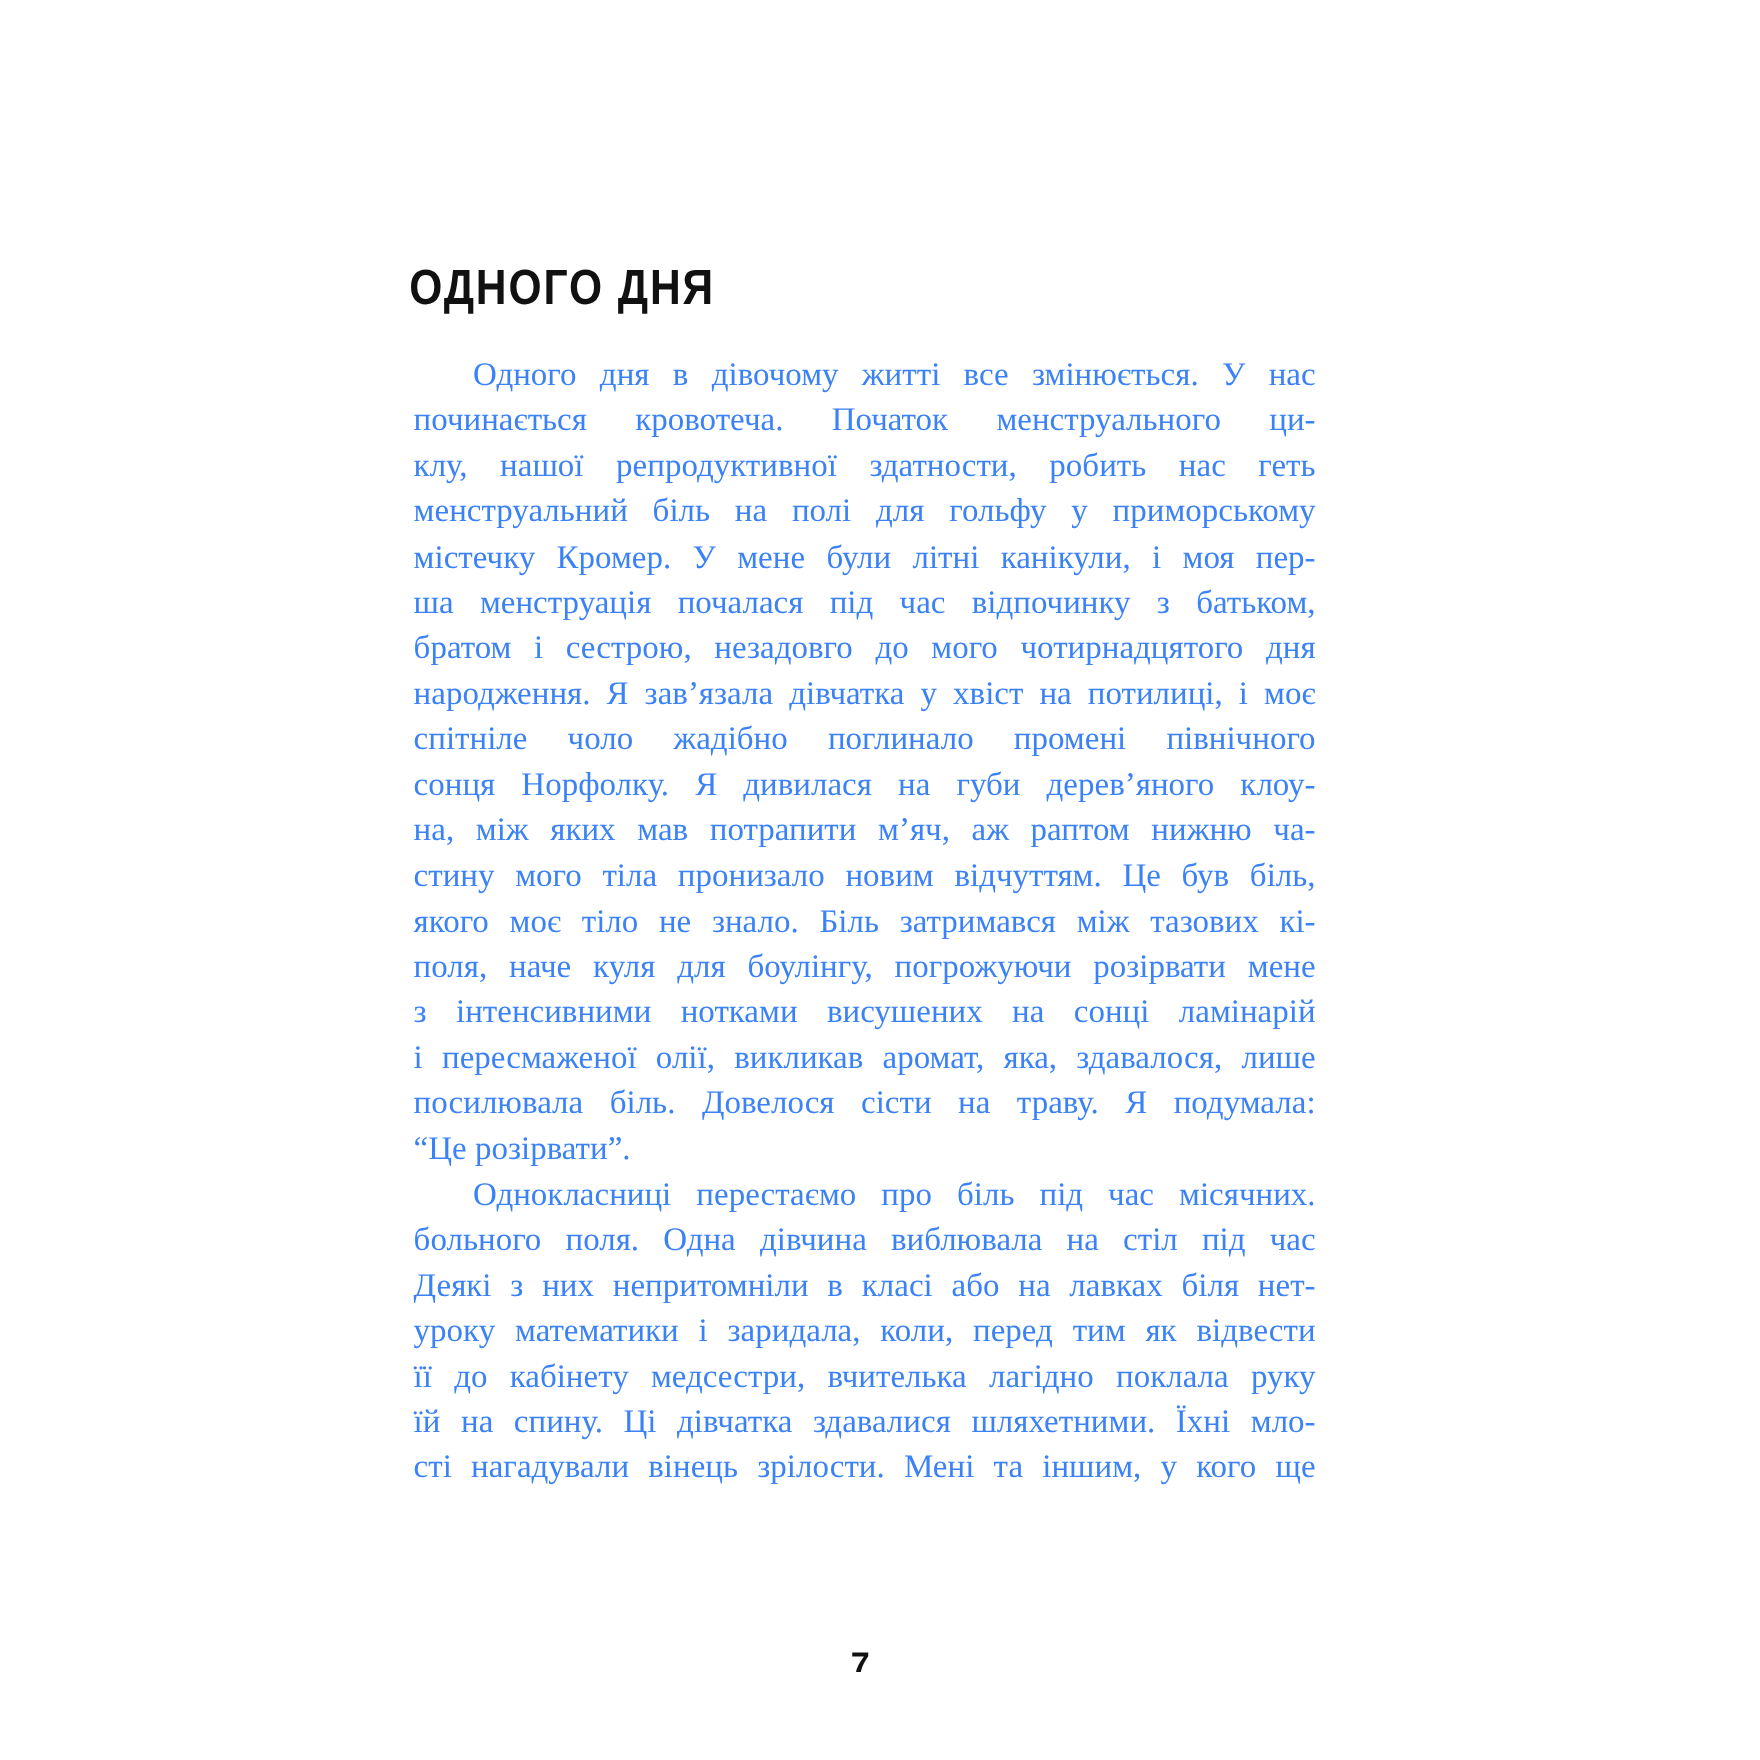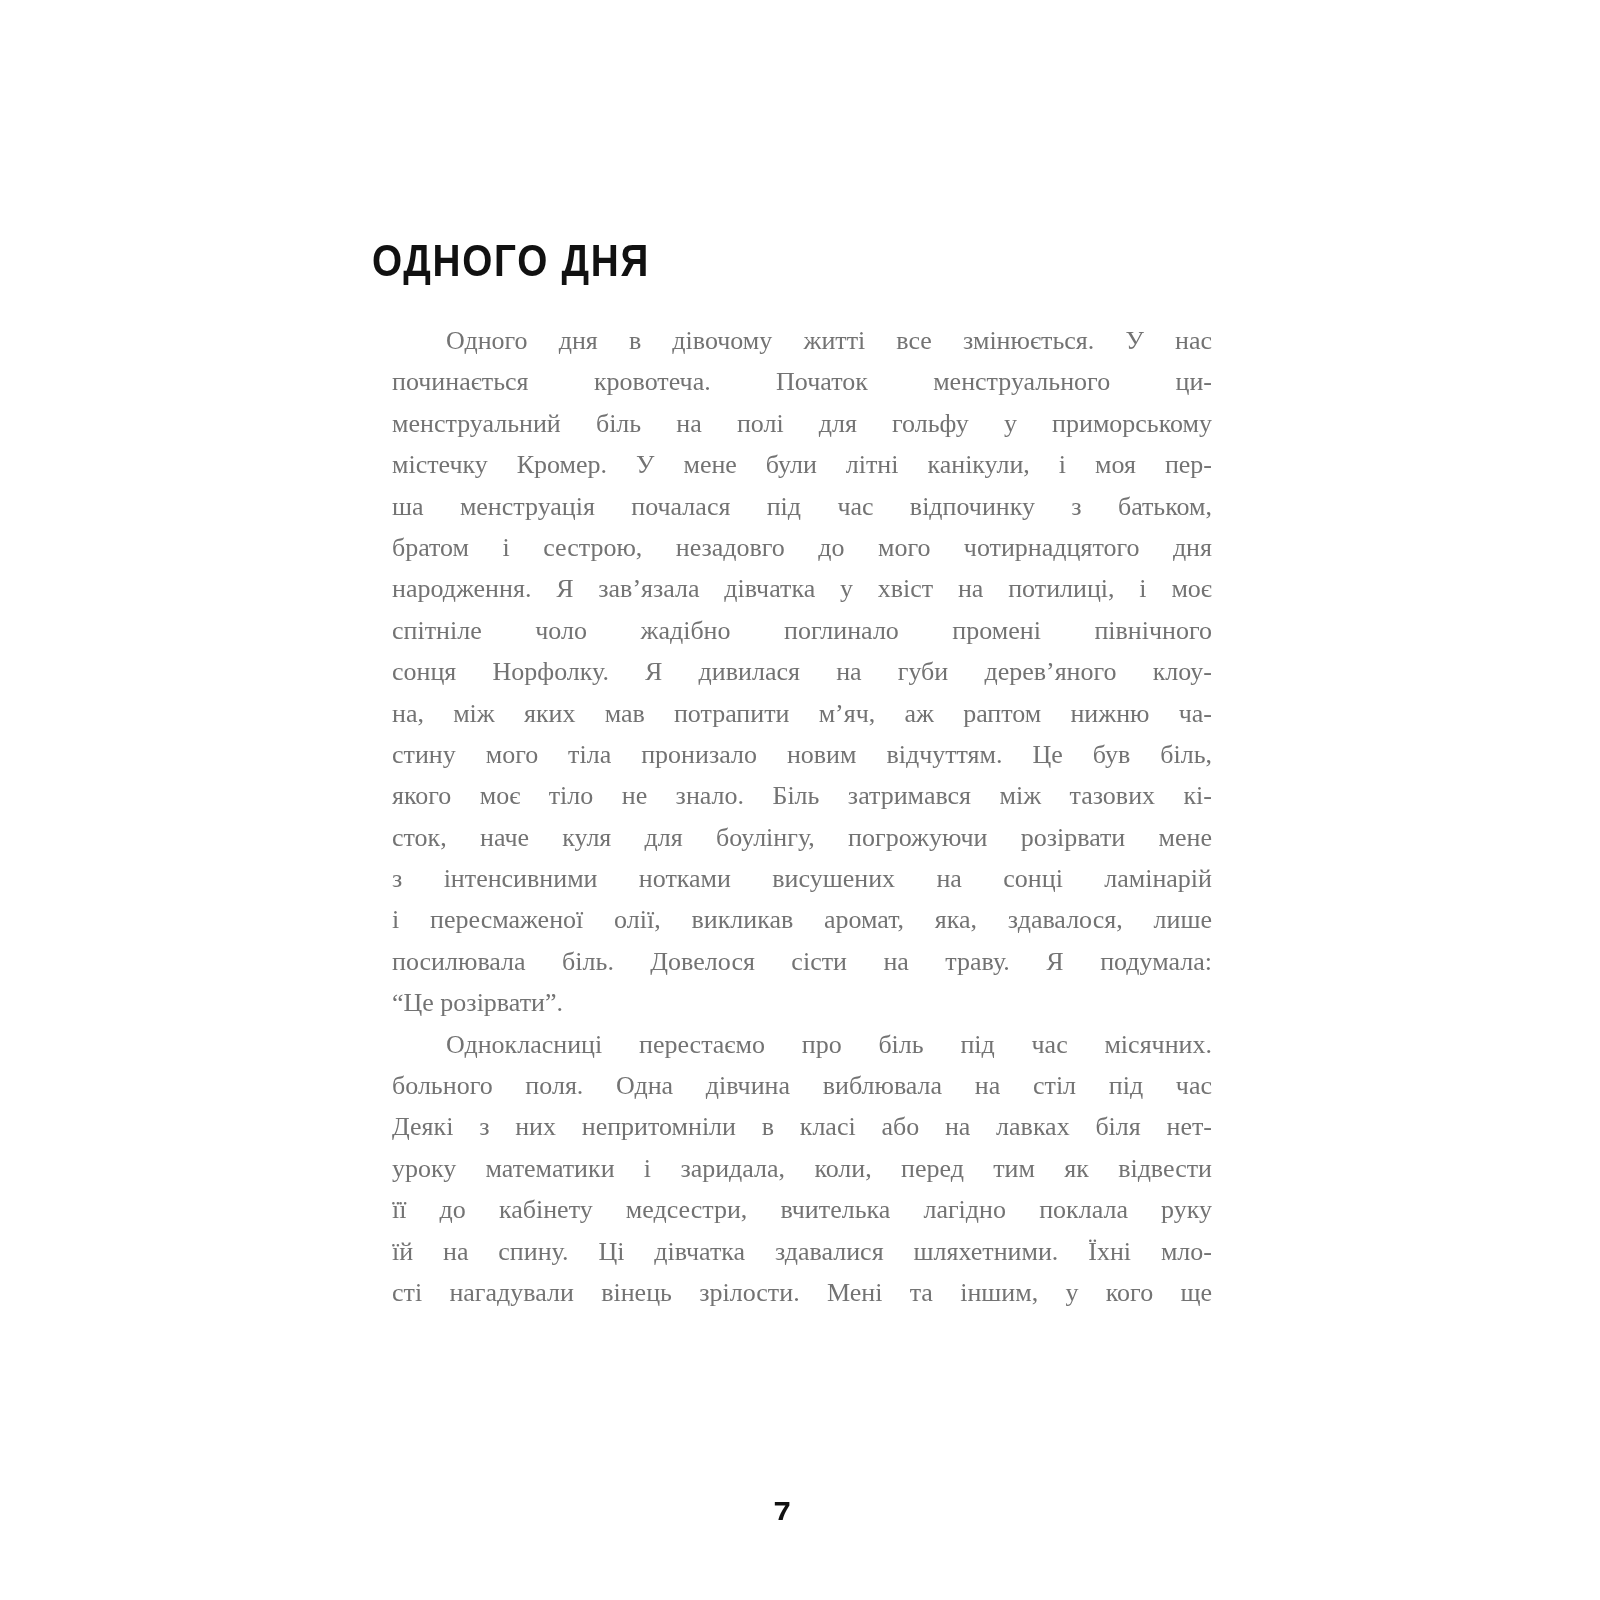--- a/index.html
+++ b/index.html
@@ -26,26 +26,26 @@
     font-size: 45px;
     line-height: 1.0;
     letter-spacing: 2px;
     color: #111111;
     transform: scaleX(0.86);
     transform-origin: left top;
     white-space: nowrap;
   }
   .text-block {
     position: absolute;
-    left: 392px;
+    left: 376px;
     top: 320px;
     width: 820px;
-    font-size: 26px;
+    font-size: 30px;
     line-height: 41.4px;
-    color: #737373;
+    color: #3b82f6;
   }
   .line {
     text-align: justify;
     text-align-last: justify;
     height: 41.4px;
     overflow: visible;
   }
   .line.indent {
     text-indent: 54px;
   }
@@ -66,31 +66,32 @@
 </style>
 </head>
 <body>
 
 <div class="page">
   <h1 class="chapter-title">ОДНОГО ДНЯ</h1>
 
   <div class="text-block">
       <div class="line indent">Одного дня в дівочому житті все змінюється. У нас</div>
       <div class="line">починається кровотеча. Початок менструального ци-</div>
+      <div class="line">клу, нашої репродуктивної здатности, робить нас геть</div>
       <div class="line">менструальний біль на полі для гольфу у приморському</div>
       <div class="line">містечку Кромер. У мене були літні канікули, і моя пер-</div>
       <div class="line">ша менструація почалася під час відпочинку з батьком,</div>
       <div class="line">братом і сестрою, незадовго до мого чотирнадцятого дня</div>
       <div class="line">народження. Я зав’язала дівчатка у хвіст на потилиці, і моє</div>
       <div class="line">спітніле чоло жадібно поглинало промені північного</div>
       <div class="line">сонця Норфолку. Я дивилася на губи дерев’яного клоу-</div>
       <div class="line">на, між яких мав потрапити м’яч, аж раптом нижню ча-</div>
       <div class="line">стину мого тіла пронизало новим відчуттям. Це був біль,</div>
       <div class="line">якого моє тіло не знало. Біль затримався між тазових кі-</div>
-      <div class="line">сток, наче куля для боулінгу, погрожуючи розірвати мене</div>
+      <div class="line">поля, наче куля для боулінгу, погрожуючи розірвати мене</div>
       <div class="line">з інтенсивними нотками висушених на сонці ламінарій</div>
       <div class="line">і пересмаженої олії, викликав аромат, яка, здавалося, лише</div>
       <div class="line">посилювала біль. Довелося сісти на траву. Я подумала:</div>
       <div class="line para-end">“Це розірвати”.</div>
       <div class="line indent">Однокласниці перестаємо про біль під час місячних.</div>
       <div class="line">больного поля. Одна дівчина виблювала на стіл під час</div>
       <div class="line">Деякі з них непритомніли в класі або на лавках біля нет-</div>
       <div class="line">уроку математики і заридала, коли, перед тим як відвести</div>
       <div class="line">її до кабінету медсестри, вчителька лагідно поклала руку</div>
       <div class="line">їй на спину. Ці дівчатка здавалися шляхетними. Їхні мло-</div>

